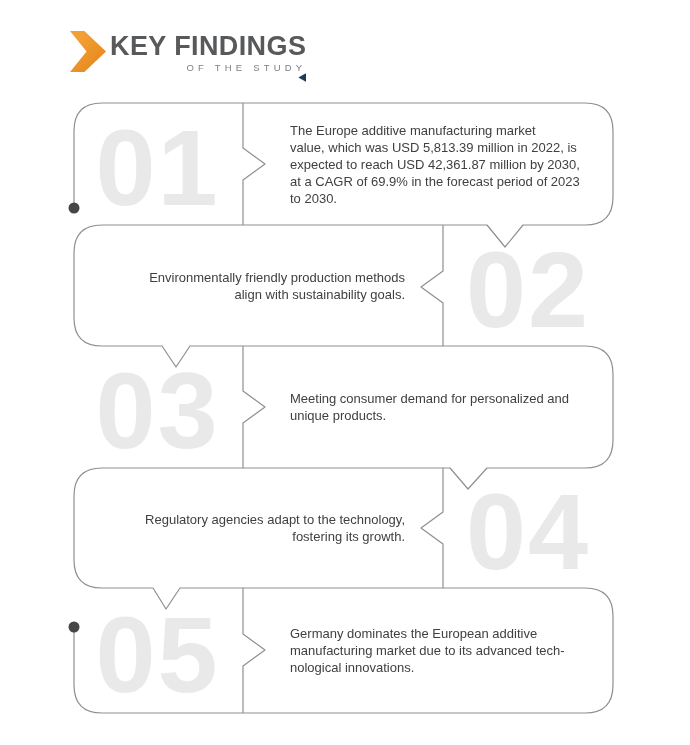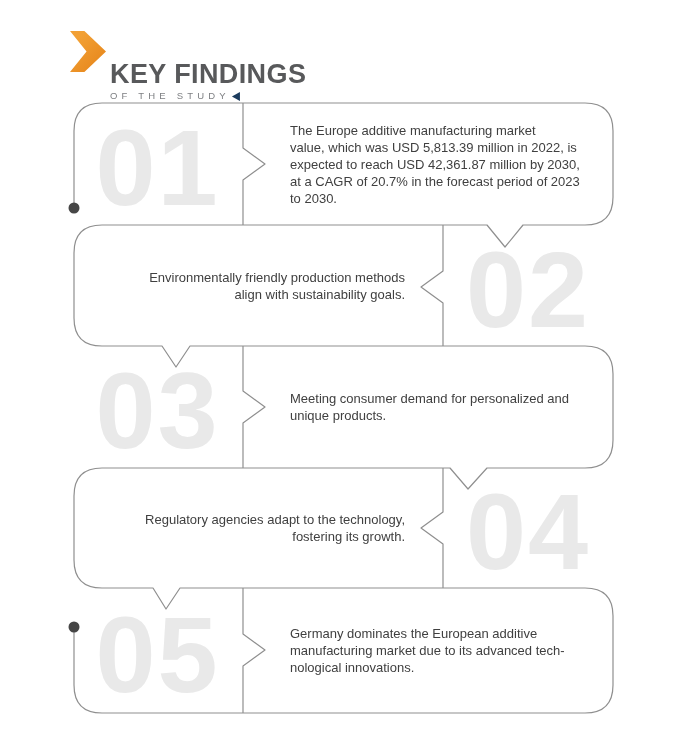--- a/index.html
+++ b/index.html
@@ -17,25 +17,25 @@
   }
   .logo-arrow{
     width:36px;height:41px;
     background:linear-gradient(135deg,#f2a034 20%,#e88a1f 80%);
     clip-path:polygon(0 0,40% 0,100% 50%,40% 100%,0 100%,46% 50%);
     flex:0 0 auto;
   }
   .logo-text{margin-left:4px;}
   .logo-title{
     font-size:27px;font-weight:bold;color:#58595b;
-    letter-spacing:0.4px;line-height:30px;margin-top:28px;
+    letter-spacing:0.4px;line-height:30px;
   }
   .logo-sub{
     margin-top:1px;display:flex;align-items:flex-end;
-    font-size:9.5px;color:#7d7f82;letter-spacing:4.2px;
+    font-size:9.5px;color:#7d7f82;letter-spacing:4.2px;flex-direction:column;
   }
   .logo-mark{
     display:inline-block;width:8px;height:9px;margin-left:2px;
     background:#1c3c5e;
     clip-path:polygon(100% 0,100% 100%,0 50%);
   }
   
   .row{position:absolute;left:0;width:690px;}
   .cell{
     position:absolute;top:0;height:100%;
@@ -99,21 +99,21 @@
     </div>
   </div>
 
   <div class="row" style="top:103px;height:122px;padding-left:48px;">
     <div class="cell num" style="left:72px;width:171px;">01</div>
     <div class="cell txt align-left" style="left:290px;width:312px;">
       <div class="block">
         <div>The Europe additive manufacturing market</div>
         <div>value, which was USD 5,813.39 million in 2022, is</div>
         <div>expected to reach USD 42,361.87 million by 2030,</div>
-        <div>at a CAGR of 20.7% in the forecast period of 2023</div>
+        <div>at a CAGR of 69.9% in the forecast period of 2023</div>
         <div>to 2030.</div>
       </div>
     </div>
   </div>
 
   <div class="row" style="top:225px;height:121px;">
     <div class="cell txt align-right" style="left:92px;width:313px;">
       <div class="block">
         <div>Environmentally friendly production methods</div>
         <div>align with sustainability goals.</div>

